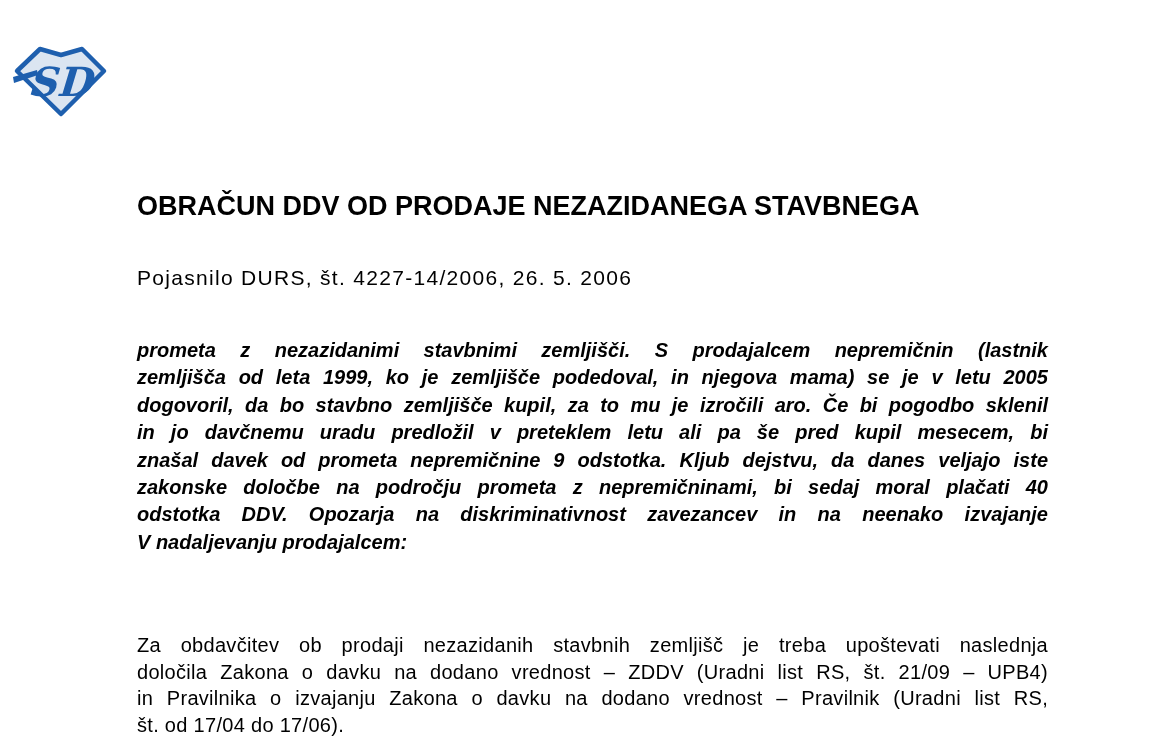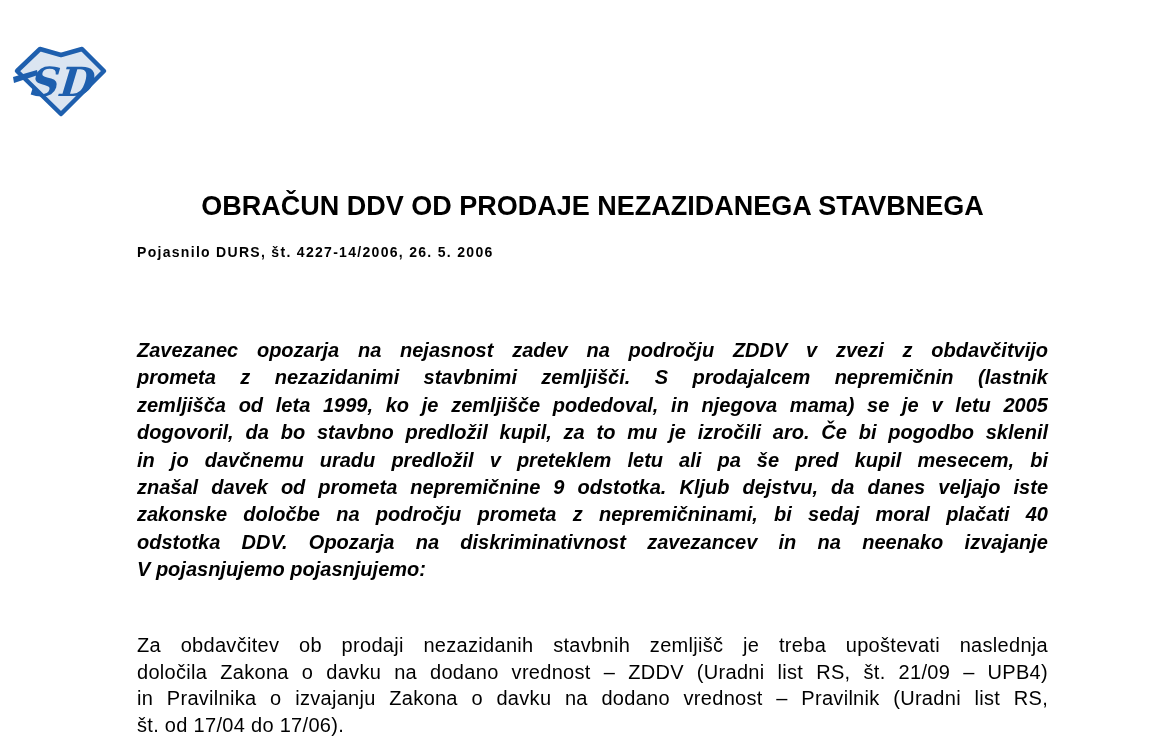--- a/index.html
+++ b/index.html
@@ -24,33 +24,32 @@
     width: 95px;
     height: 73px;
   }
   .block {
     position: absolute;
     left: 137px;
     width: 911px;
   }
   .doc-title {
     top: 164px;
-    text-align: center;
+    text-align: left;
     font-weight: bold;
     font-size: 27px;
     line-height: 36px;
     margin-top: 24px;
   }
   .doc-title .title-line { display: block; }
   .doc-subtitle {
-    top: 244px;
-    font-size: 14px;
+    top: 266px;
+    font-size: 21px;
     letter-spacing: 1.3px;
     white-space: nowrap;
-    font-weight: bold;
   }
   .para { font-size: 20px; }
   .para-question {
     top: 337px;
     font-weight: bold;
     font-style: italic;
     line-height: 27.4px;
   }
   .para-answer {
     top: 632px;
@@ -78,29 +77,28 @@
     </svg>
   </div>
 
   <h1 class="block doc-title">
     <span class="title-line">OBRAČUN DDV OD PRODAJE NEZAZIDANEGA STAVBNEGA</span>
   </h1>
 
   <div class="block doc-subtitle">Pojasnilo DURS, št. 4227-14/2006, 26. 5. 2006</div>
 
   <div class="block para para-question">
-    <div class="jline">Zavezanec opozarja na nejasnost zadev na področju ZDDV v zvezi z obdavčitvijo</div>
     <div class="jline">prometa z nezazidanimi stavbnimi zemljišči. S prodajalcem nepremičnin (lastnik</div>
     <div class="jline">zemljišča od leta 1999, ko je zemljišče podedoval, in njegova mama) se je v letu 2005</div>
-    <div class="jline">dogovoril, da bo stavbno predložil kupil, za to mu je izročili aro. Če bi pogodbo sklenil</div>
+    <div class="jline">dogovoril, da bo stavbno zemljišče kupil, za to mu je izročili aro. Če bi pogodbo sklenil</div>
     <div class="jline">in jo davčnemu uradu predložil v preteklem letu ali pa še pred kupil mesecem, bi</div>
     <div class="jline">znašal davek od prometa nepremičnine 9 odstotka. Kljub dejstvu, da danes veljajo iste</div>
     <div class="jline">zakonske določbe na področju prometa z nepremičninami, bi sedaj moral plačati 40</div>
     <div class="jline">odstotka DDV. Opozarja na diskriminativnost zavezancev in na neenako izvajanje</div>
-    <div class="jline">V pojasnjujemo pojasnjujemo:</div>
+    <div class="jline">V nadaljevanju prodajalcem:</div>
   </div>
 
   <div class="block para para-answer">
     <div class="jline">Za obdavčitev ob prodaji nezazidanih stavbnih zemljišč je treba upoštevati naslednja</div>
     <div class="jline">določila Zakona o davku na dodano vrednost – ZDDV (Uradni list RS, št. 21/09 – UPB4)</div>
     <div class="jline">in Pravilnika o izvajanju Zakona o davku na dodano vrednost – Pravilnik (Uradni list RS,</div>
     <div class="jline">št. od 17/04 do 17/06).</div>
   </div>
 
 </div>

